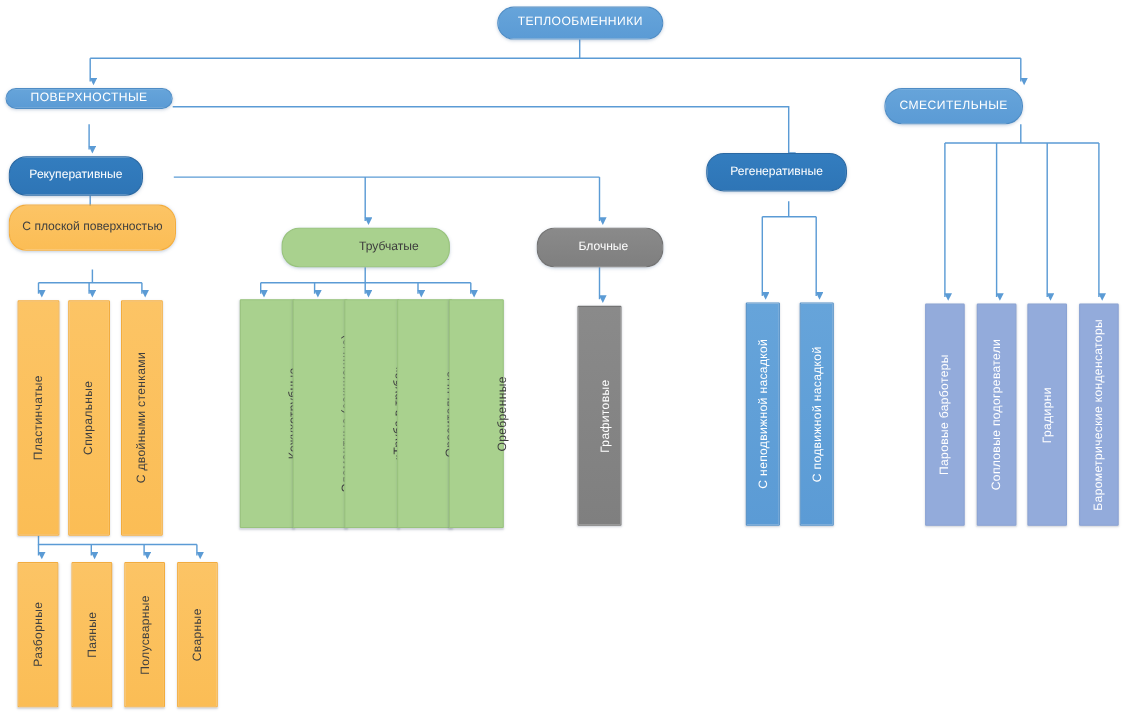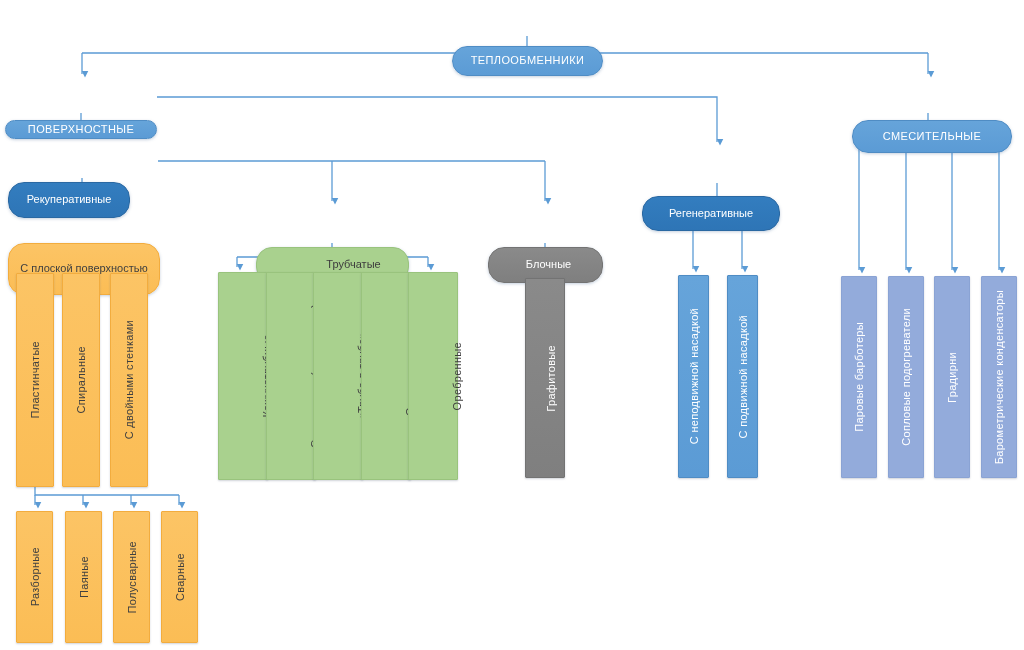--- a/index.html
+++ b/index.html
@@ -4,21 +4,21 @@
 <style>
   html,body{margin:0;padding:0;background:#fff;}
   #canvas{
     position:relative;width:1024px;height:650px;background:#fff;overflow:hidden;
     font-family:"Liberation Sans", sans-serif;
   }
   #connectors{position:absolute;left:0;top:0;z-index:0;}
   .node{
     position:absolute;z-index:1;display:flex;align-items:center;justify-content:center;
     text-align:center;border-radius:16px;font-size:11px;line-height:1.25;
-    box-shadow:0 1px 3px rgba(90,120,160,.35);box-sizing:border-box;padding:2px 6px;margin-top:40px;
+    box-shadow:0 1px 3px rgba(90,120,160,.35);box-sizing:border-box;padding:2px 6px;
   }
   .node.caps{letter-spacing:.4px;font-size:11px;}
   .bar{
     position:absolute;z-index:1;display:flex;align-items:center;justify-content:center;
     box-sizing:border-box;box-shadow:0 1px 2px rgba(100,110,130,.3);
   }
   .bar span{
     writing-mode:vertical-rl;transform:rotate(180deg);
     font-size:11px;letter-spacing:.3px;white-space:nowrap;text-align:center;
   }
@@ -86,27 +86,27 @@
       <path d="M83,495 V505" marker-end="url(#arr)"></path>
       <path d="M131,495 V505" marker-end="url(#arr)"></path>
       <path d="M179,495 V505" marker-end="url(#arr)"></path>
     </g>
   </svg>
 
   <div class="node blue caps" style="left:452px;top:6px;width:151px;height:30px">ТЕПЛООБМЕННИКИ</div>
 
   <div class="node blue caps" style="left:5px;top:80px;width:152px;height:19px">ПОВЕРХНОСТНЫЕ</div>
 
-  <div class="node blue caps" style="left:852px;top:80px;width:160px;height:33px">СМЕСИТЕЛЬНЫЕ</div>
+  <div class="node blue caps" style="left:804px;top:80px;width:126px;height:33px">СМЕСИТЕЛЬНЫЕ</div>
 
   <div class="node darkblue" style="left:8px;top:142px;width:122px;height:36px">Рекуперативные</div>
 
-  <div class="node darkblue" style="left:642px;top:156px;width:138px;height:35px">Регенеративные</div>
+  <div class="node darkblue" style="left:642px;top:139px;width:128px;height:35px">Регенеративные</div>
 
-  <div class="node orange" style="left:8px;top:203px;width:152px;height:52px">С плоской поверхностью</div>
+  <div class="node orange" style="left:8px;top:186px;width:152px;height:42px">С плоской поверхностью</div>
 
   <div class="node green" style="left:256px;top:207px;width:153px;height:36px">Трубчатые</div>
 
   <div class="node graybox" style="left:488px;top:207px;width:115px;height:36px">Блочные</div>
 
   <div class="bar orange" style="left:16px;top:273px;width:38px;height:214px">
     <span>Пластинчатые</span>
     </div>
   <div class="bar orange" style="left:62px;top:273px;width:38px;height:214px">
     <span>Спиральные</span>

